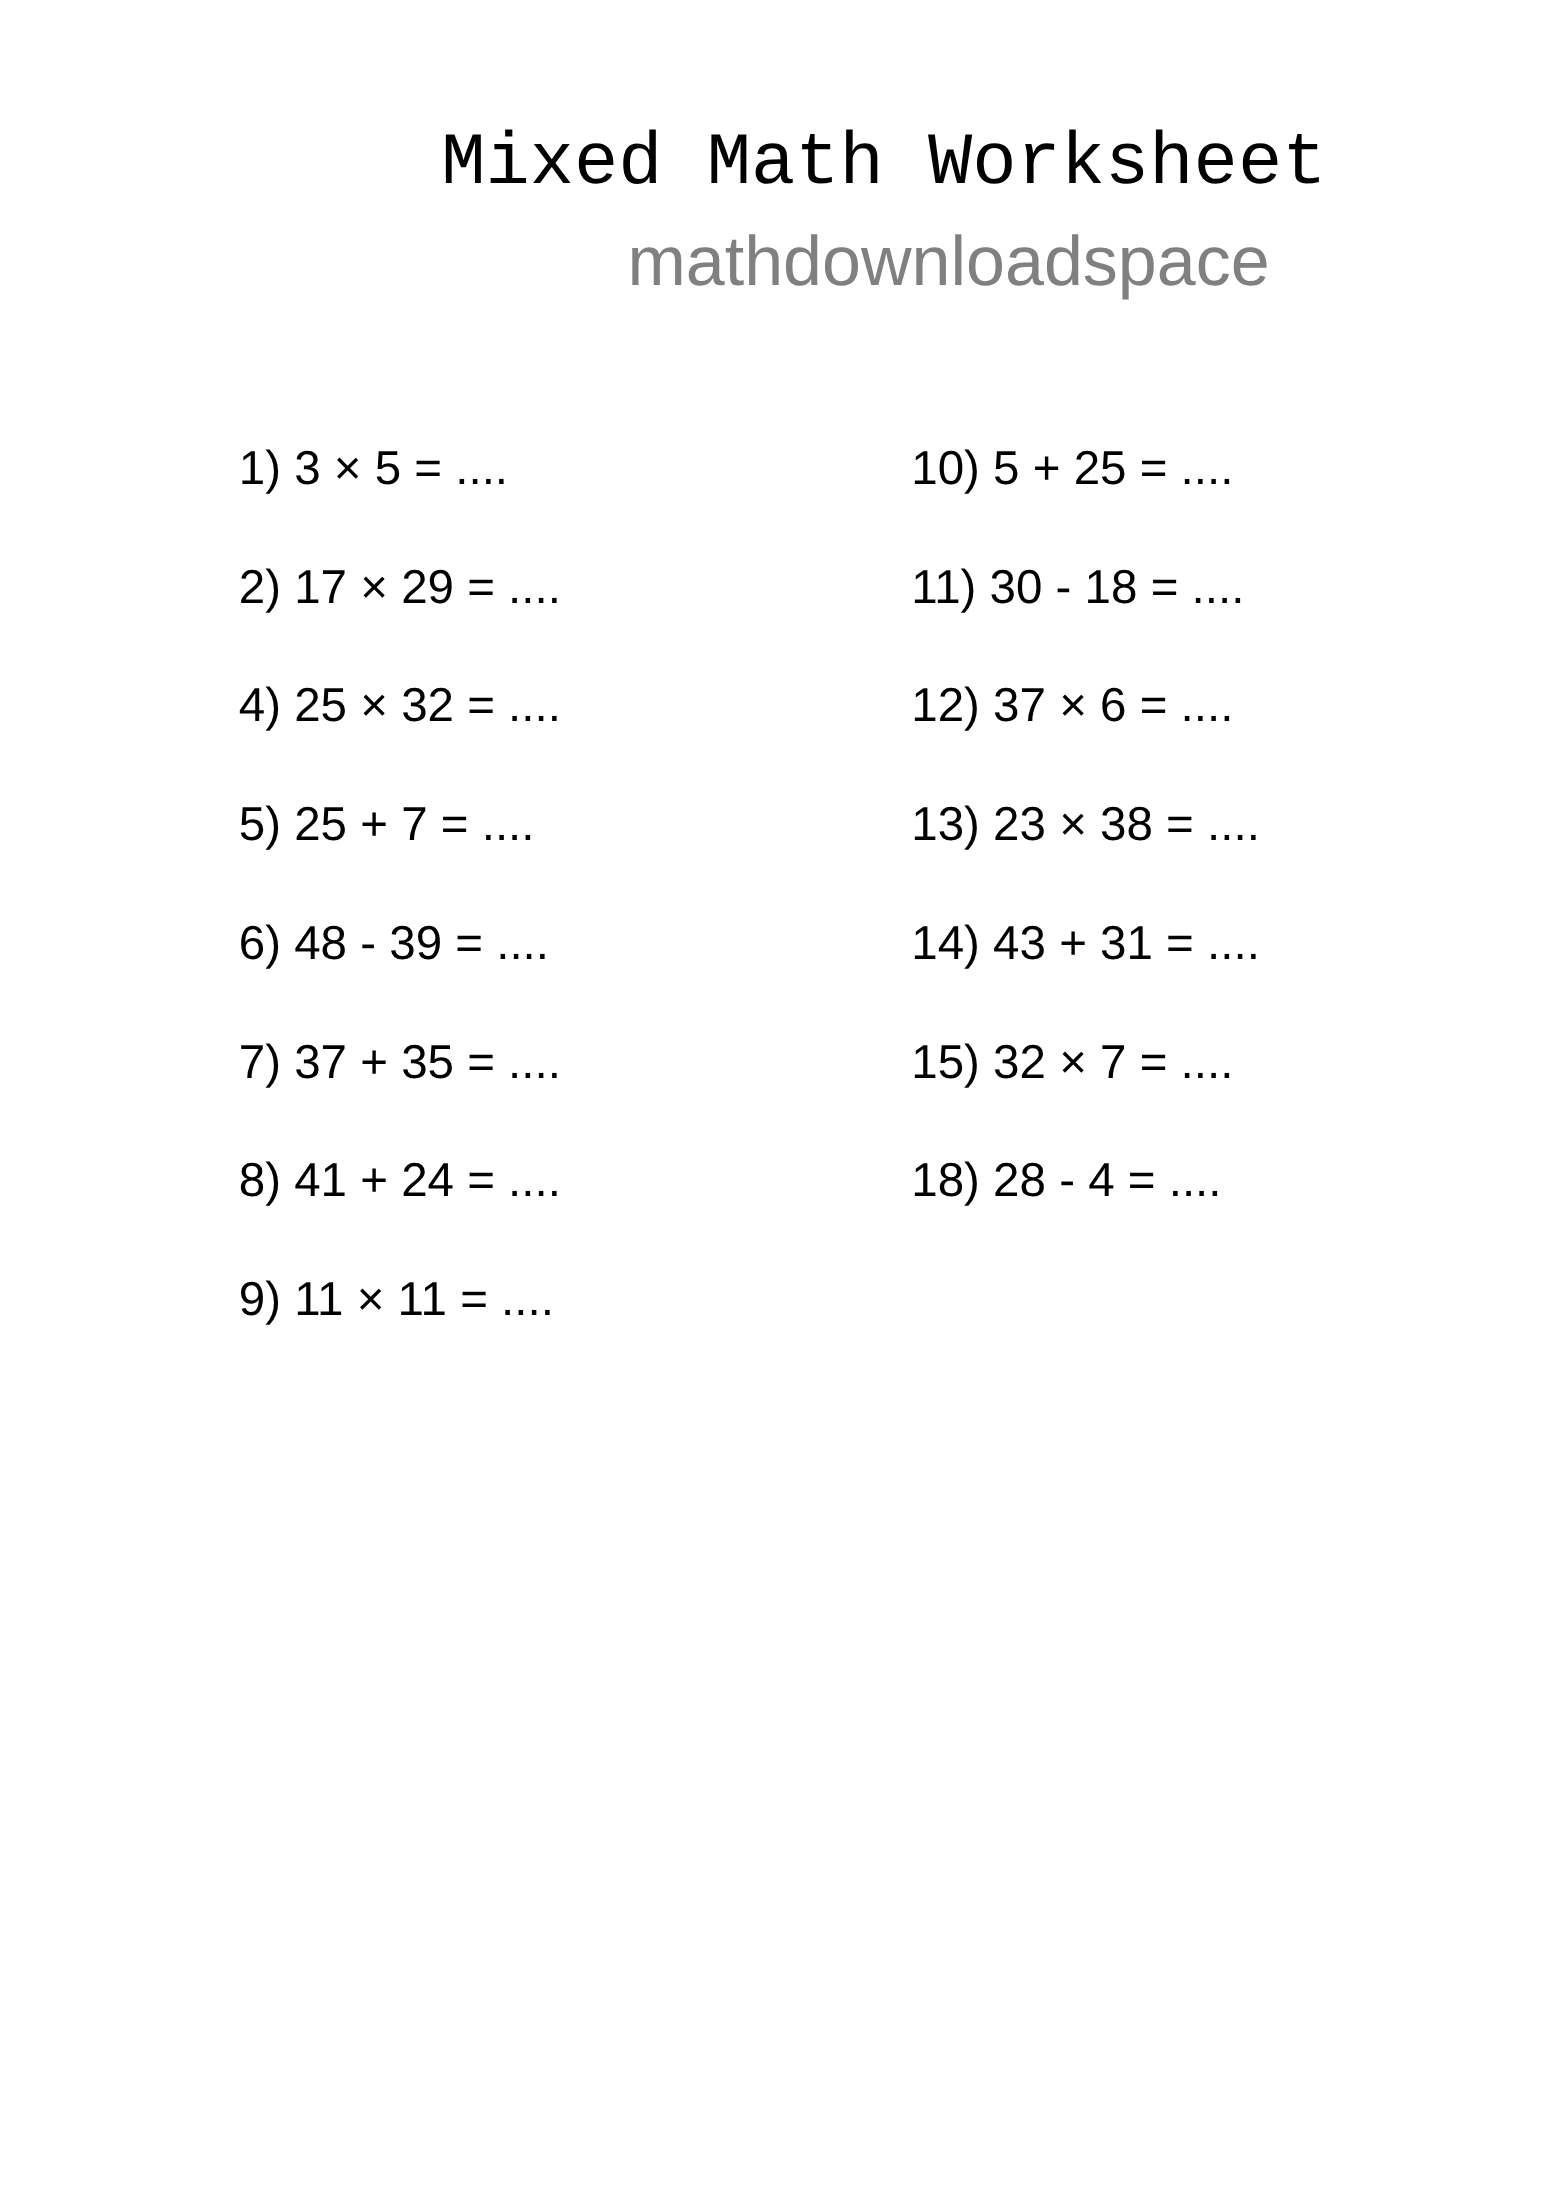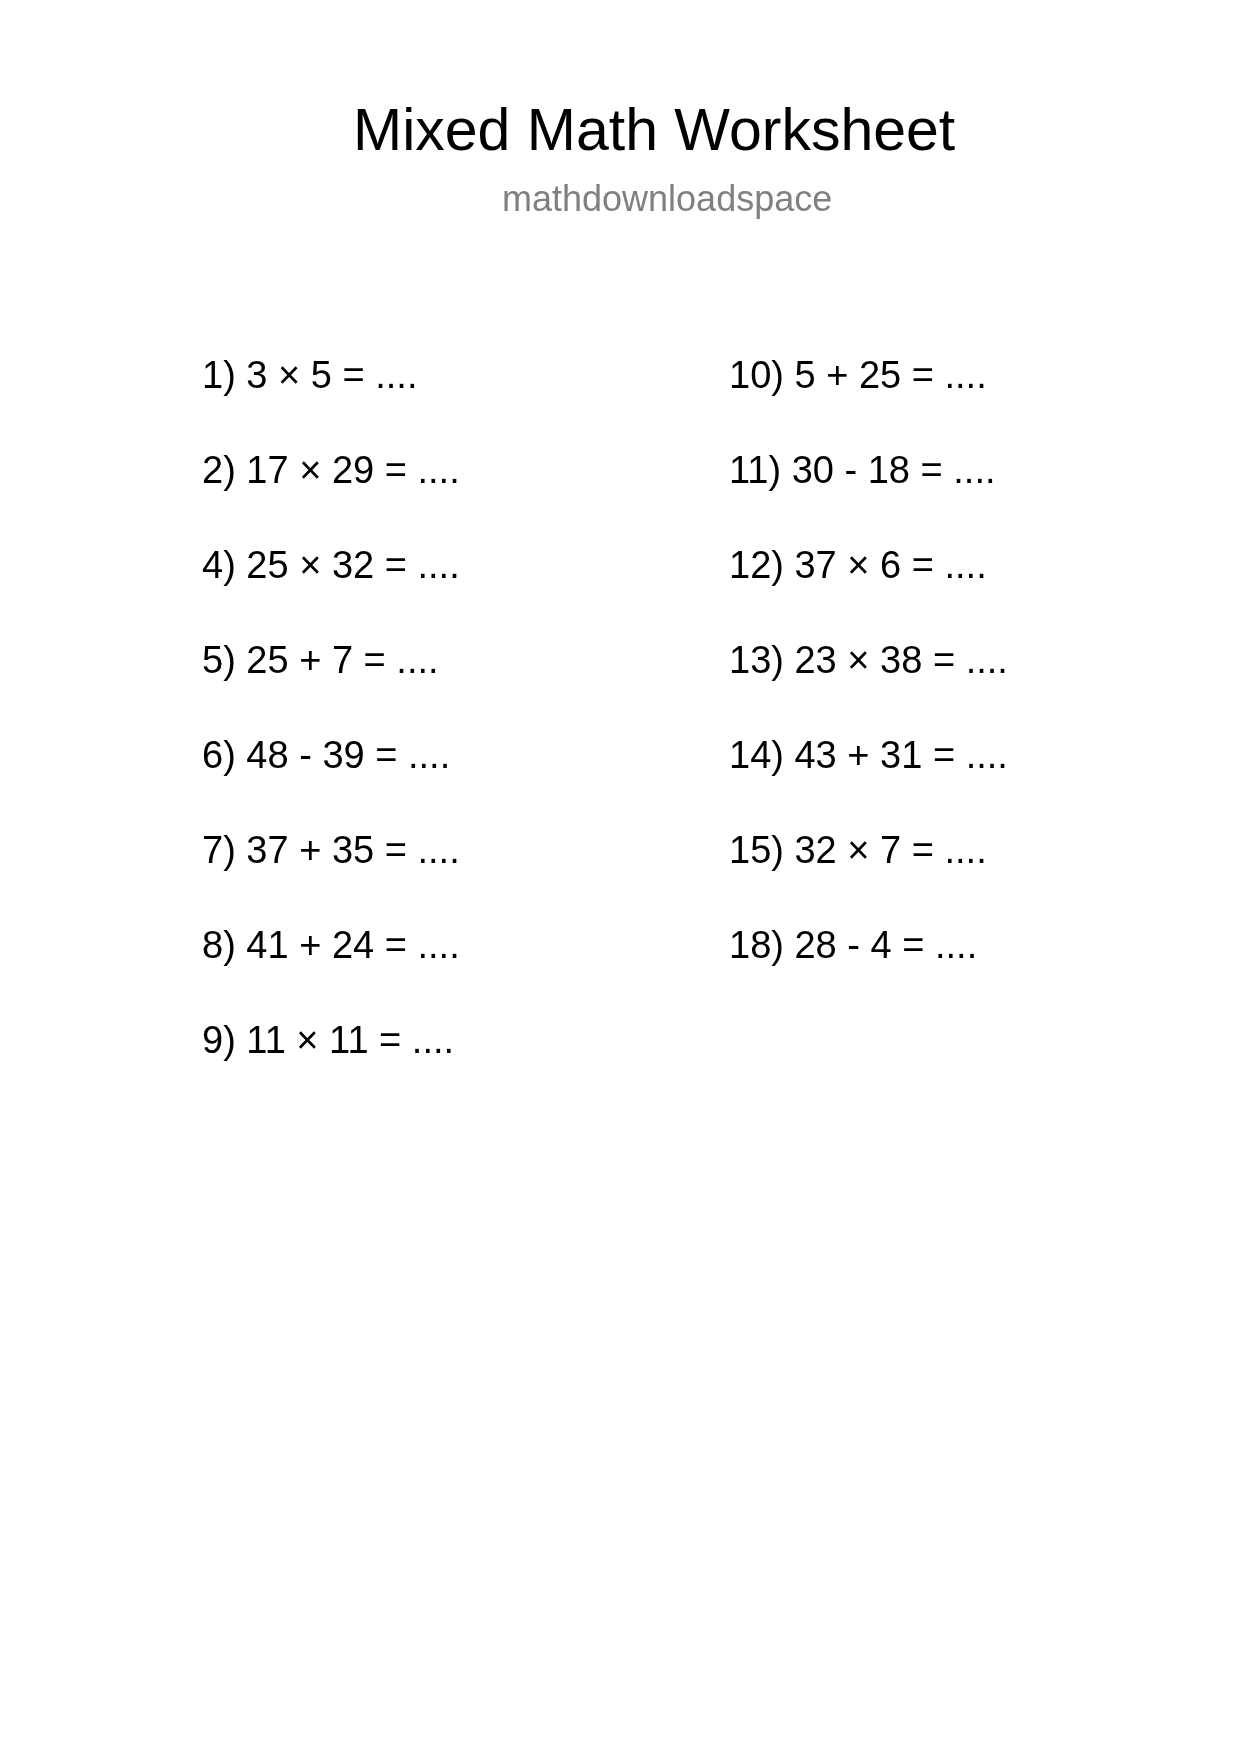--- a/index.html
+++ b/index.html
@@ -18,39 +18,40 @@
     .title {
       position: absolute;
       left: 353px;
       top: 101px;
       font-size: 59px;
       line-height: 1;
       white-space: nowrap;
       color: #000000;
       margin: 0;
       font-weight: normal;
+      font-family: Liberation Mono, monospace;
     }
     .subtitle {
       position: absolute;
       left: 502px;
       top: 181px;
-      font-size: 36px;
+      font-size: 56px;
       line-height: 1;
       white-space: nowrap;
       color: #808080;
       margin: 0;
     }
     .column {
       position: absolute;
       top: 356px;
       margin: 0;
       padding: 0;
       list-style: none;
     }
-    .column.left { left: 202px; }
+    .column.left { left: 191px; }
     .column.right { left: 705px; margin-left: 24px; }
     .problem {
       height: 95px;
       font-size: 38px;
       line-height: 1;
       white-space: nowrap;
     }
   </style>
 </head>
 <body>

